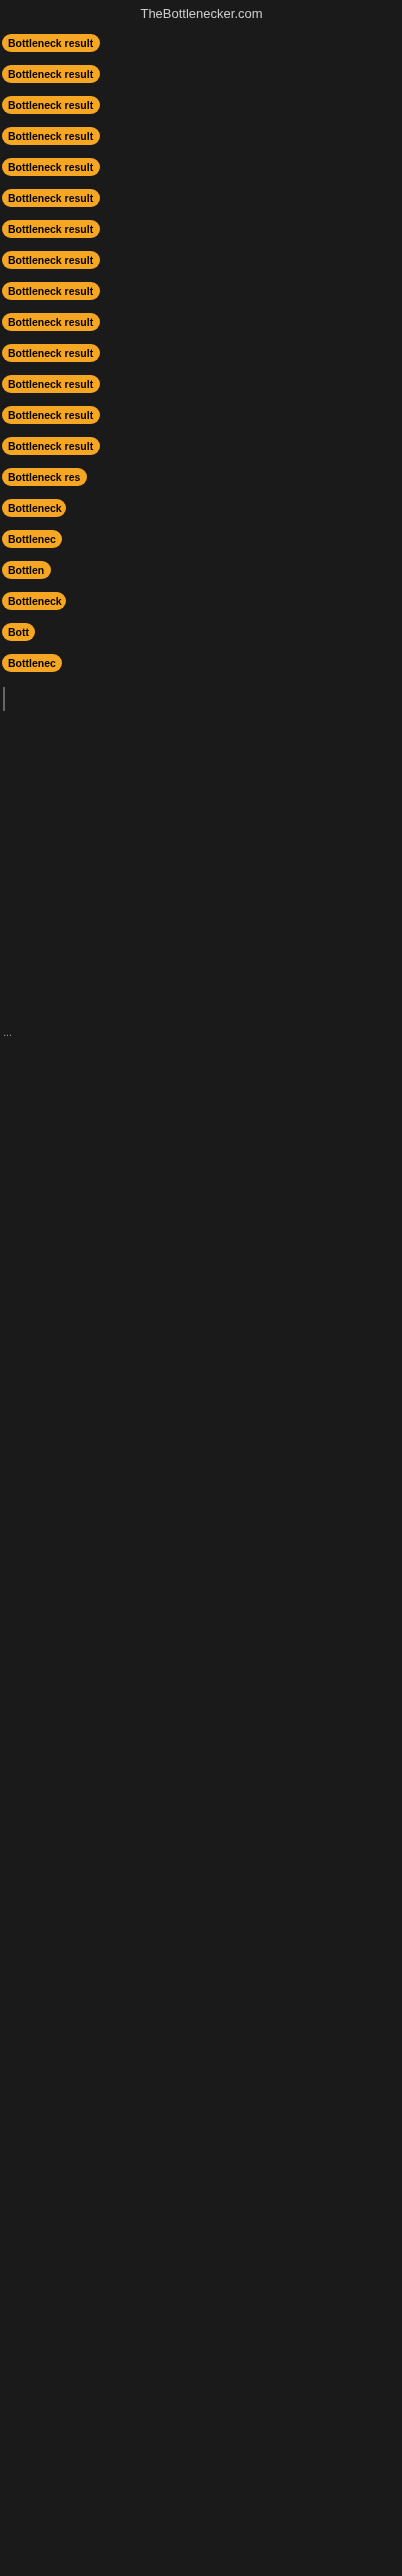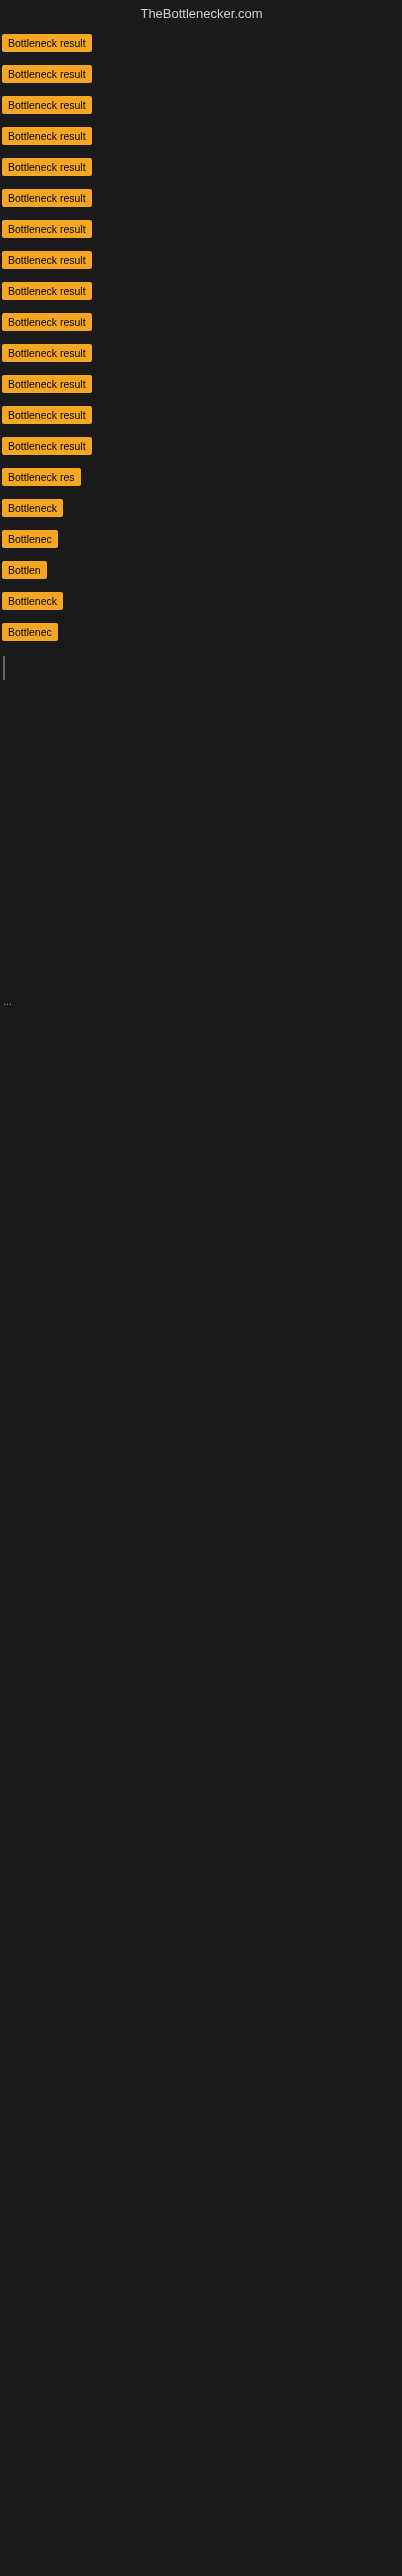--- a/index.html
+++ b/index.html
@@ -22,23 +22,23 @@
       font-size: 13px;
       padding: 6.4px 0;
       background-color: #1a1a1a;
     }
 
     .bottleneck-badge {
       display: inline-block;
       background-color: #f5a623;
       color: #000000;
       font-size: 10.5px;
-      font-weight: normal;
+      font-weight: bold;
       padding: 3.2px 6.4px;
-      border-radius: 2px;
+      border-radius: 9px;
       white-space: nowrap;
       overflow: hidden;
     }
 
     .result-row {
       display: flex;
       align-items: center;
       padding: 3.2px 0 3.2px 1.6px;
       min-height: 31px;
     }
@@ -115,20 +115,23 @@
     <div class="result-row">
       <span class="bottleneck-badge" style="max-width: 60px;">Bottlenec</span>
     </div>
     <div class="result-row">
       <span class="bottleneck-badge" style="max-width: 52px;">Bottlen</span>
     </div>
     <div class="result-row">
       <span class="bottleneck-badge" style="max-width: 64px;">Bottleneck</span>
     </div>
     <div class="result-row">
+      <span class="bottleneck-badge" style="max-width: 36px;">Bott</span>
+    </div>
+    <div class="result-row">
       <span class="bottleneck-badge" style="max-width: 60px;">Bottlenec</span>
     </div>
     <div style="padding: 8px 0px 64px 1.6px;">
       <div class="vertical-line"></div>
     </div>
     <div style="height: 242px;"></div>
     <div class="result-row">
       <span class="ellipsis-text">...</span>
     </div>
     <div style="height: 403px;"></div>

